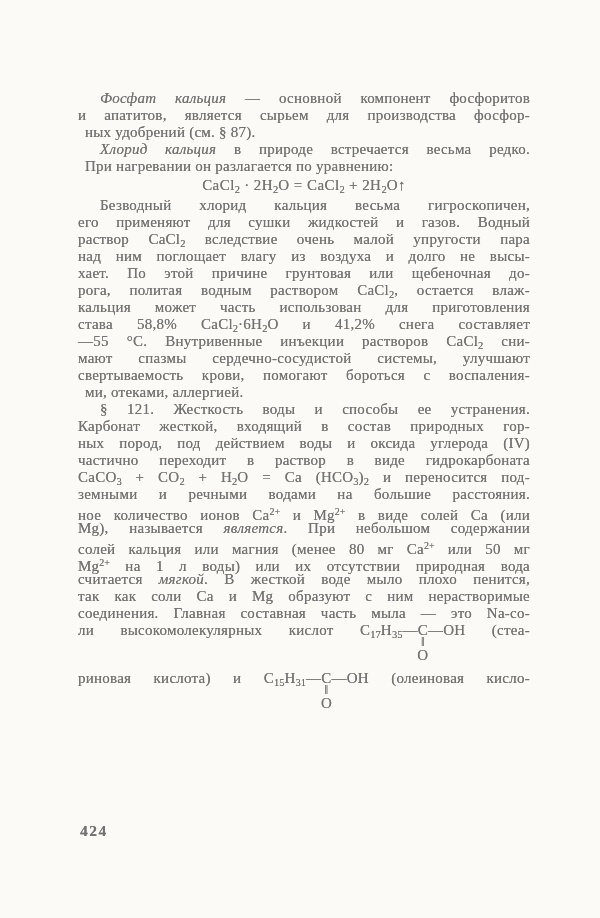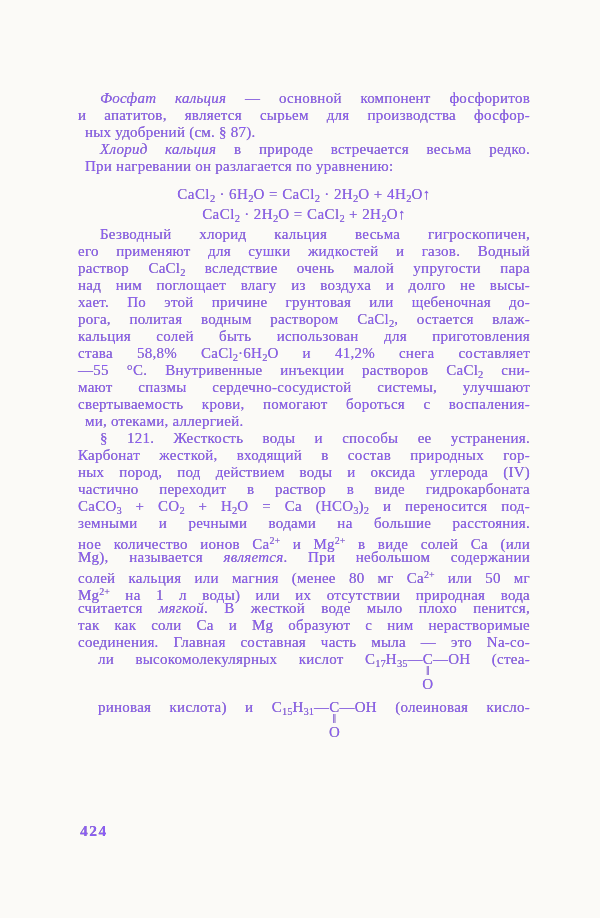--- a/index.html
+++ b/index.html
@@ -6,21 +6,21 @@
   body{
     width:600px;height:918px;
     background:#f3f1ec;
     font-family:"Liberation Serif","DejaVu Serif",serif;
   }
   .page{
     position:relative;
     width:600px;height:918px;
     background:#fbfaf7;
     overflow:hidden;
-    color:#8b5cf6;
+    color:#737373;
   }
   .text-block{
     position:absolute;
     left:78px;top:90px;
     width:452px;
   }
   .line{
     height:17px;line-height:17px;
     font-size:15px;
     letter-spacing:.25px;
@@ -31,21 +31,21 @@
   .al-l{text-align:left;margin-left:7px;}
   .al-c{text-align:center;}
   .indent{text-indent:22px;}
   .bold{font-weight:400;}
   .it{font-style:italic;}
   .sb{font-size:10.5px;vertical-align:-3px;letter-spacing:0;}
   .sp{font-size:10px;vertical-align:4.5px;letter-spacing:0;}
   .eq{height:20px;line-height:20px;letter-spacing:.45px;}
   .eq-first{margin-top:9px;}
   .eq-last{margin-bottom:2px;}
-  .fline{margin-bottom:31px;margin-left:20px;}
+  .fline{margin-bottom:31px;}
   .cv{position:relative;display:inline-block;}
   .cv .att{
     position:absolute;left:50%;top:14px;
     transform:translateX(-50%);
     display:flex;flex-direction:column;align-items:center;
     text-indent:0;
   }
   .cv .bond{font-size:13px;line-height:11px;letter-spacing:0;}
   .cv .batom{font-size:15px;line-height:16px;letter-spacing:0;}
   .pagenum{
@@ -58,29 +58,28 @@
 </head>
 <body>
 
 <div class="page">
   <div class="text-block">
       <div class="line al-j indent"><span class="it">Фосфат кальция</span> — основной компонент фосфоритов</div>
       <div class="line al-j">и апатитов, является сырьем для производства фосфор-</div>
       <div class="line al-l">ных удобрений (см. § 87).</div>
       <div class="line al-j indent"><span class="it">Хлорид кальция</span> в природе встречается весьма редко.</div>
       <div class="line al-l">При нагревании он разлагается по уравнению:</div>
-      <div class="line al-c eq eq-first">CaCl<span class="sb">2</span> · 6H<span class="sb">2</span>O = CaCl<span class="sb">2</span> · 2H<span class="sb">2</span>O + 4H<span class="sb">2</span>O↑</div>
       <div class="line al-c eq eq-last">CaCl<span class="sb">2</span> · 2H<span class="sb">2</span>O = CaCl<span class="sb">2</span> + 2H<span class="sb">2</span>O↑</div>
       <div class="line al-j indent">Безводный хлорид кальция весьма гигроскопичен,</div>
       <div class="line al-j">его применяют для сушки жидкостей и газов. Водный</div>
       <div class="line al-j">раствор CaCl<span class="sb">2</span> вследствие очень малой упругости пара</div>
       <div class="line al-j">над ним поглощает влагу из воздуха и долго не высы-</div>
       <div class="line al-j">хает. По этой причине грунтовая или щебеночная до-</div>
       <div class="line al-j">рога, политая водным раствором CaCl<span class="sb">2</span>, остается влаж-</div>
-      <div class="line al-j">кальция солей быть использован для приготовления</div>
+      <div class="line al-j">кальция может часть использован для приготовления</div>
       <div class="line al-j">става 58,8% CaCl<span class="sb">2</span>·6H<span class="sb">2</span>O и 41,2% снега составляет</div>
       <div class="line al-j">—55 °C. Внутривенные инъекции растворов CaCl<span class="sb">2</span> сни-</div>
       <div class="line al-j">мают спазмы сердечно-сосудистой системы, улучшают</div>
       <div class="line al-j">свертываемость крови, помогают бороться с воспаления-</div>
       <div class="line al-l">ми, отеками, аллергией.</div>
       <div class="line al-j indent bold">§ 121. Жесткость воды и способы ее устранения.</div>
       <div class="line al-j">Карбонат жесткой, входящий в состав природных гор-</div>
       <div class="line al-j">ных пород, под действием воды и оксида углерода (IV)</div>
       <div class="line al-j">частично переходит в раствор в виде гидрокарбоната</div>
       <div class="line al-j">CaCO<span class="sb">3</span> + CO<span class="sb">2</span> + H<span class="sb">2</span>O = Ca (HCO<span class="sb">3</span>)<span class="sb">2</span> и переносится под-</div>

